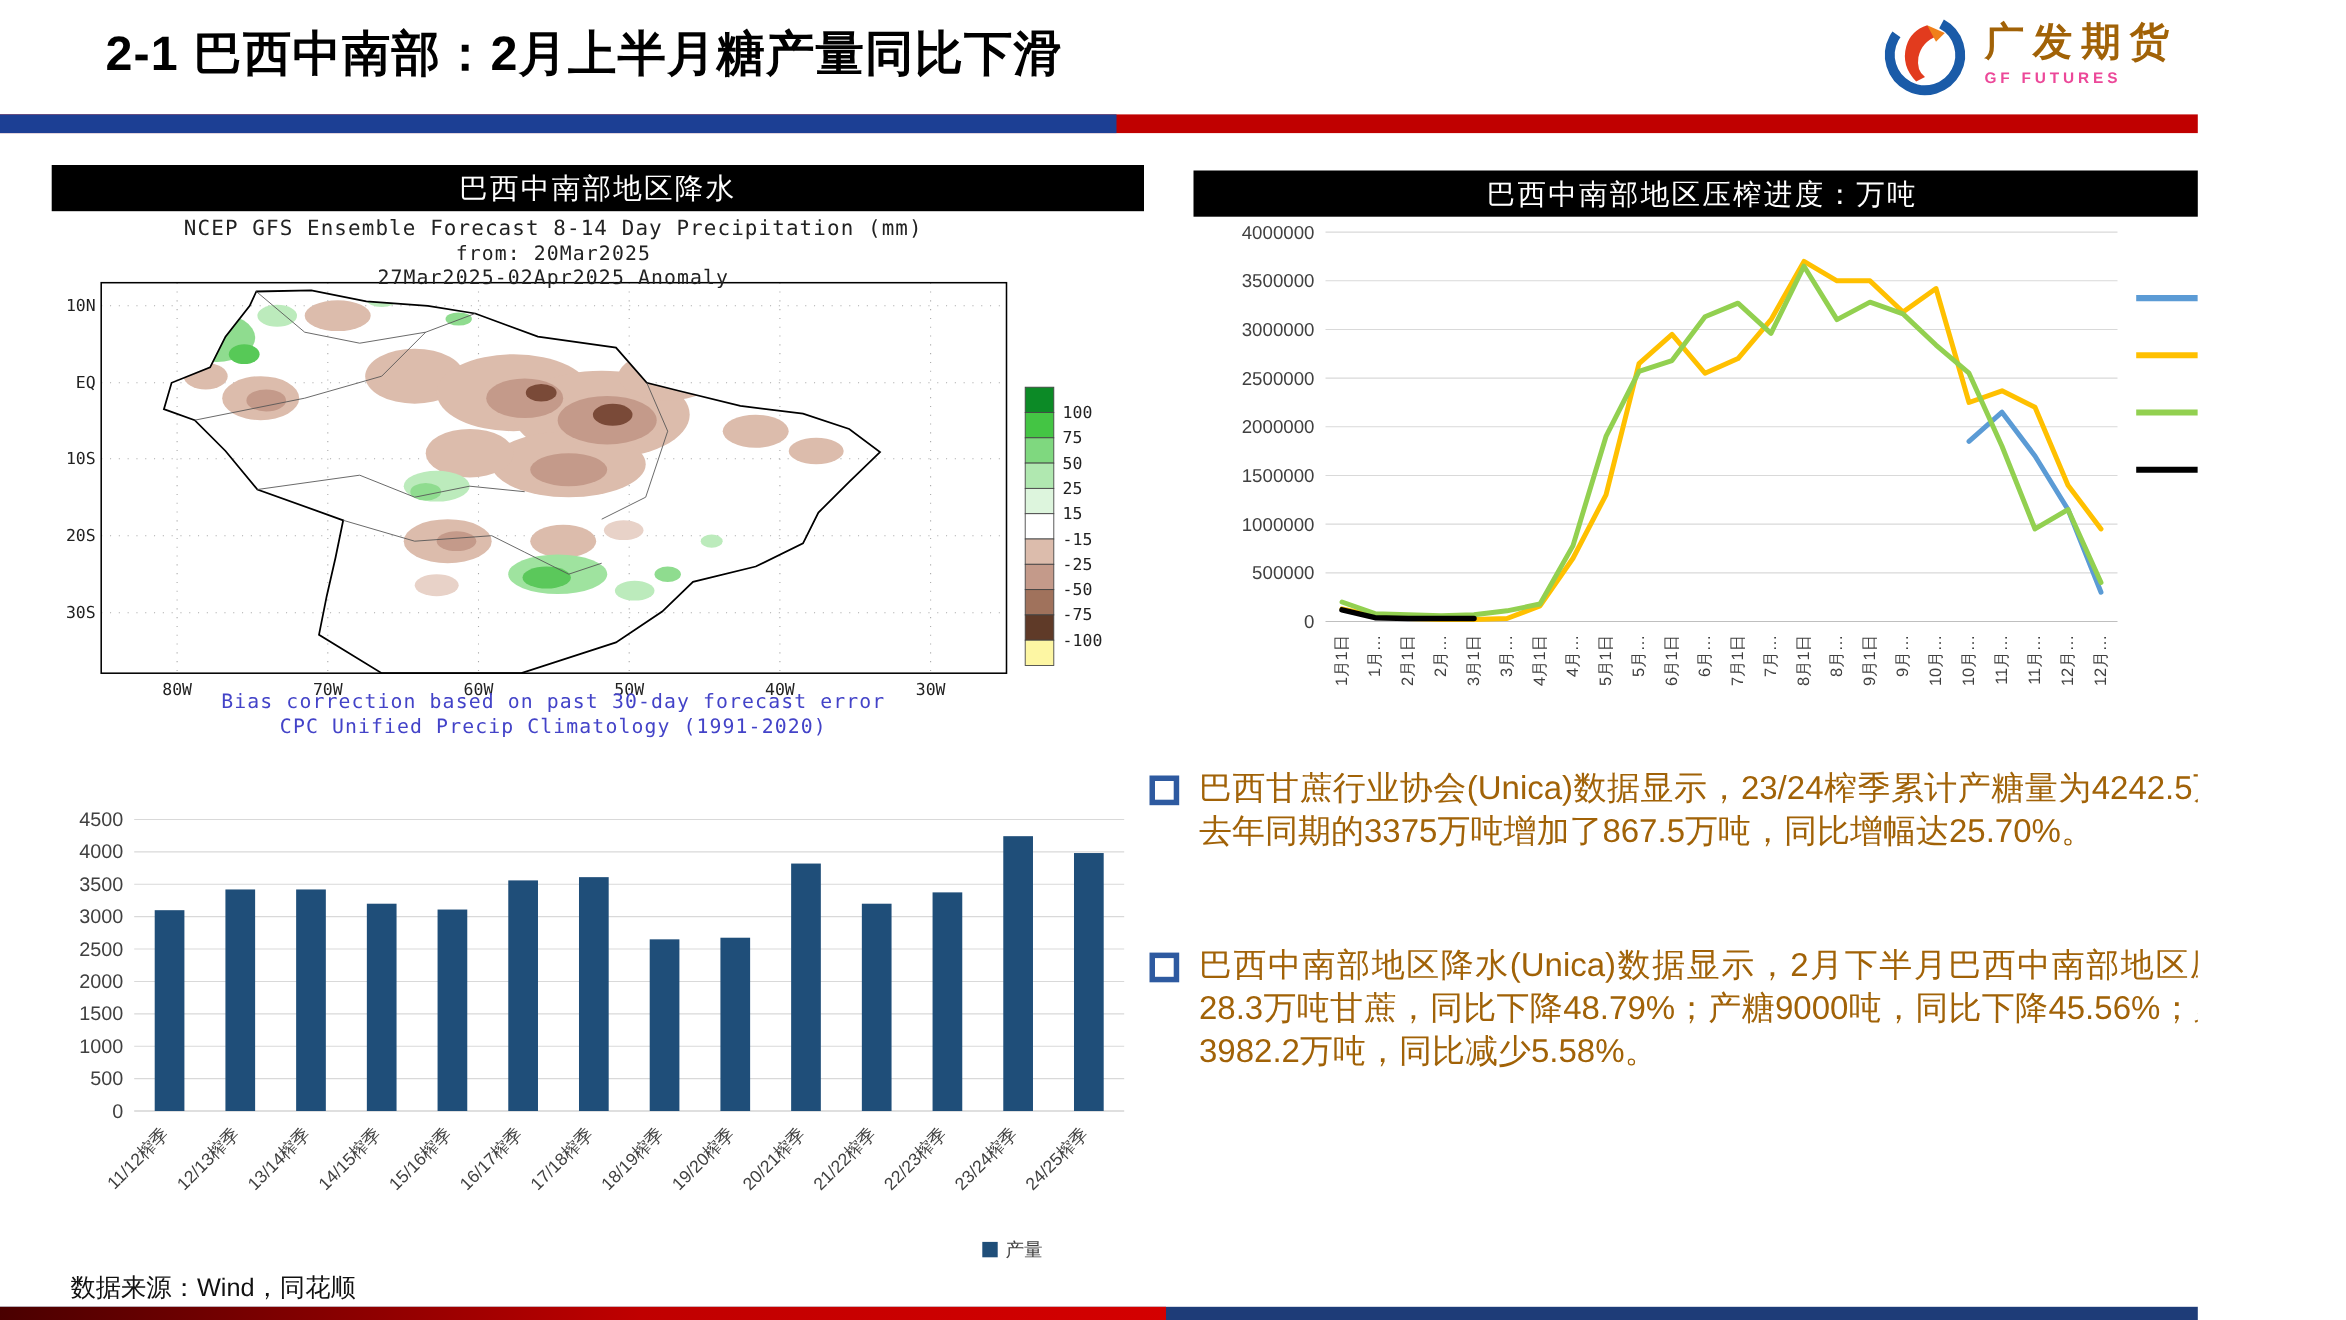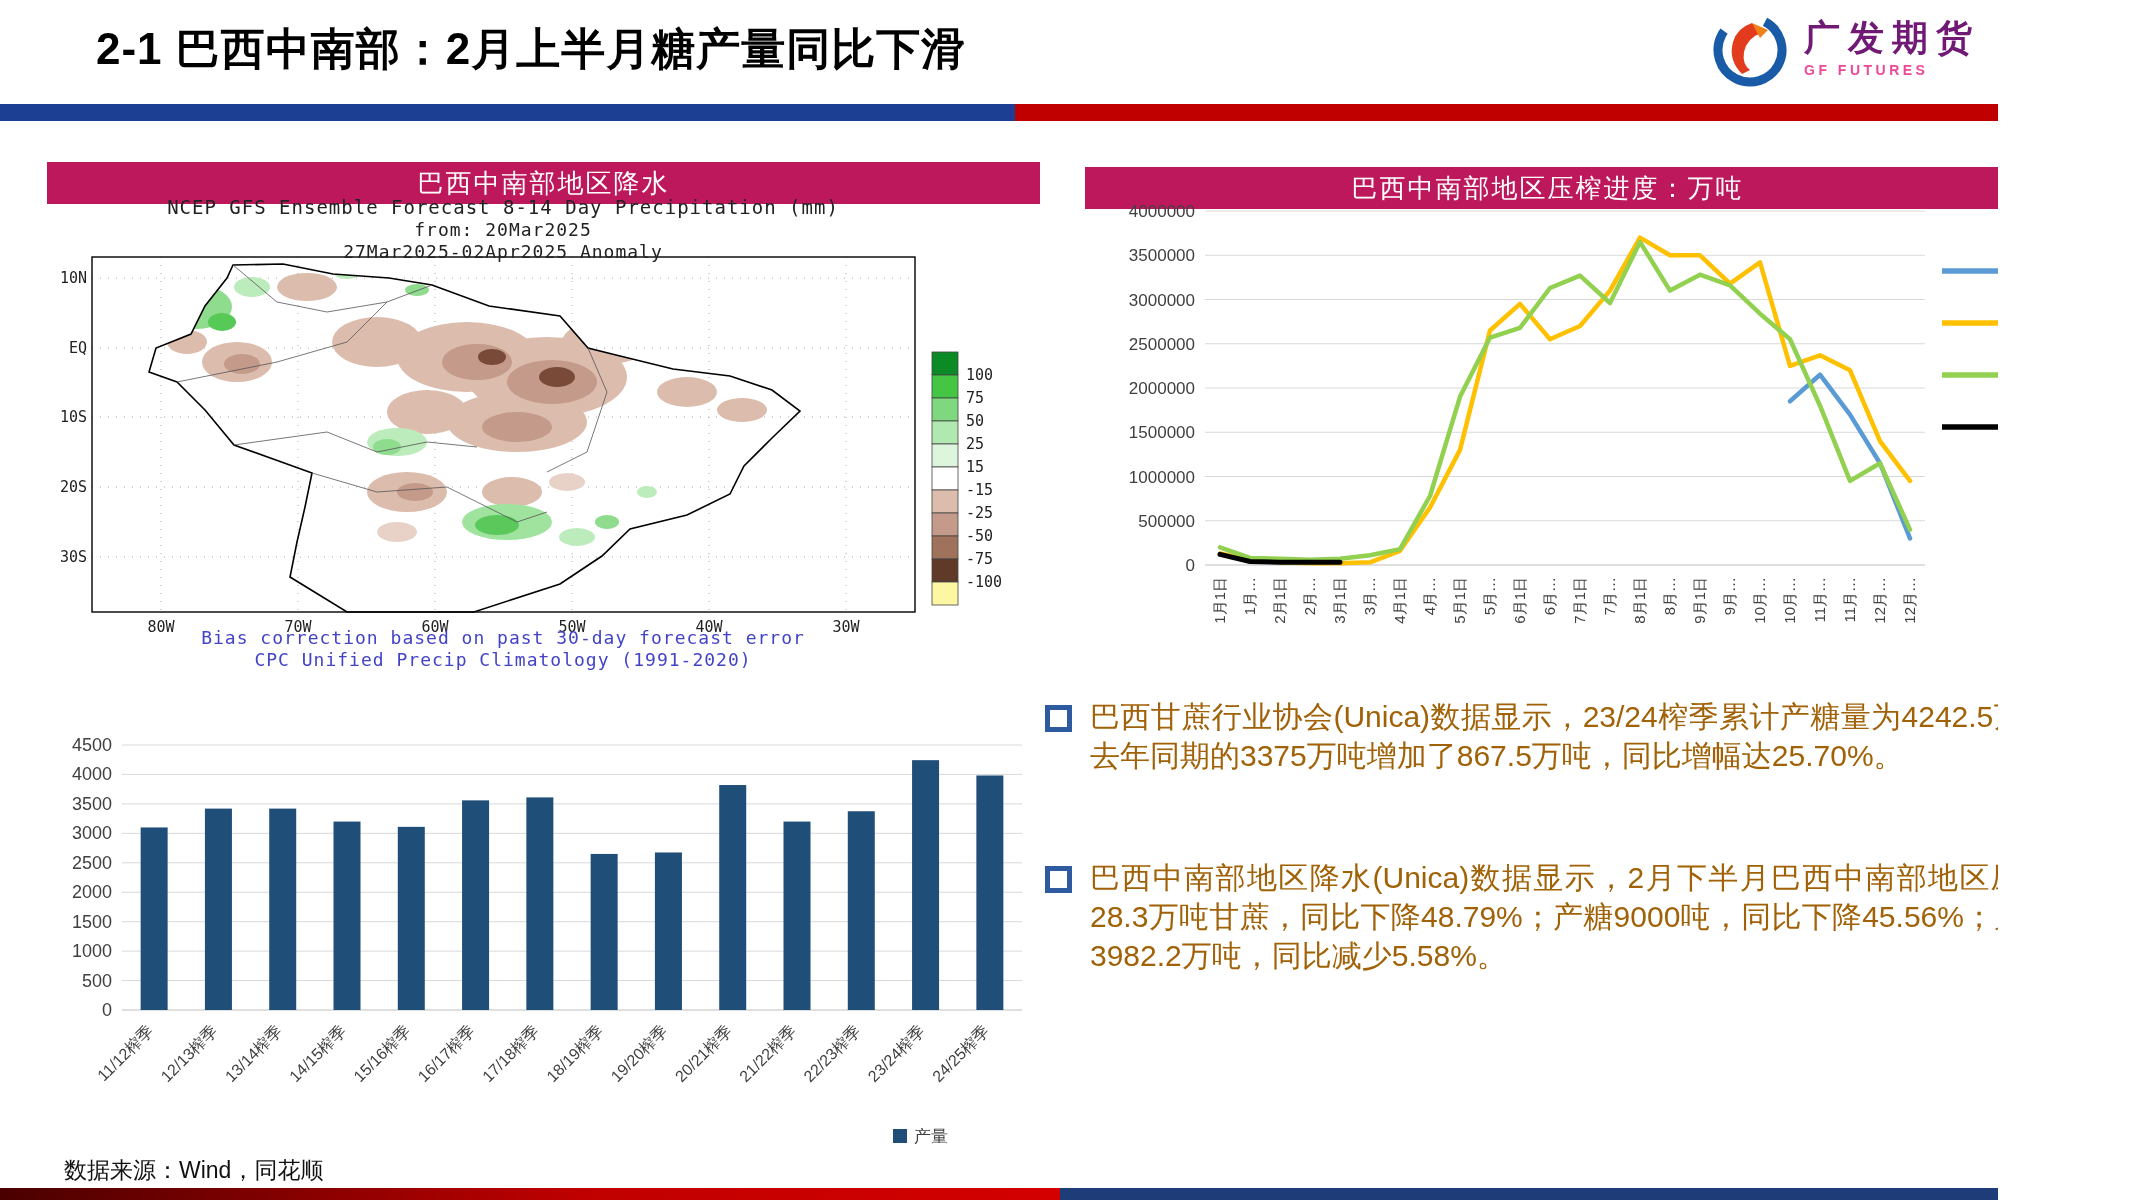--- a/index.html
+++ b/index.html
@@ -4,25 +4,25 @@
 <style>
   html,body{margin:0;padding:0;background:#ffffff;}
   .slide{position:relative;width:1998px;height:1200px;background:#fff;overflow:hidden;
          font-family:"Liberation Sans","DejaVu Sans",sans-serif;}
   .page-title{position:absolute;left:96px;top:20px;font-size:44px;font-weight:bold;color:#000;
               letter-spacing:1px;white-space:nowrap;}
   .divider{position:absolute;top:104px;left:0;width:2133px;height:17px;background:#c00000;}
   .divider .blue{position:absolute;left:0;top:0;width:1015px;height:17px;background:#1c3f94;}
   .logo{position:absolute;right:18px;top:8px;display:flex;align-items:center;}
   .logo-txt{margin-left:10px;}
-  .logo-cn{font-size:36px;font-weight:bold;color:#701a75;letter-spacing:8px;line-height:40px;}
+  .logo-cn{font-size:36px;font-weight:bold;color:#a16207;letter-spacing:8px;line-height:40px;}
   .logo-en{font-size:14px;font-weight:bold;color:#ec4899;letter-spacing:3.5px;line-height:24px;}
-  .panel-head{position:absolute;background:#be185d;color:#fff;display:flex;align-items:center;
+  .panel-head{position:absolute;background:#000000;color:#fff;display:flex;align-items:center;
               justify-content:center;font-size:26px;font-family:"Liberation Serif","DejaVu Serif",serif;
-              letter-spacing:2px;margin-top:12px;}
+              letter-spacing:2px;}
   #map-head{left:47px;top:150px;width:993px;height:42px;}
   #line-head{left:1085px;top:155px;width:925px;height:42px;}
   #bar-head{left:47px;top:690px;width:993px;height:42px;}
   #map-chart{position:absolute;left:47px;top:192px;width:993px;height:495px;}
   #line-chart{position:absolute;left:1090px;top:197px;width:1040px;height:445px;}
   #bar-chart{position:absolute;left:47px;top:732px;width:993px;height:425px;}
   .bullet{position:absolute;left:1045px;width:1070px;display:flex;}
   .bullet .bsq{flex:0 0 auto;width:17px;height:17px;border:5px solid #2e5aa0;margin:8px 18px 0 0;}
   .bullet .btext{font-size:30px;line-height:39px;color:#a16207;text-align:justify;}
   #bullet-1{top:697px;}

